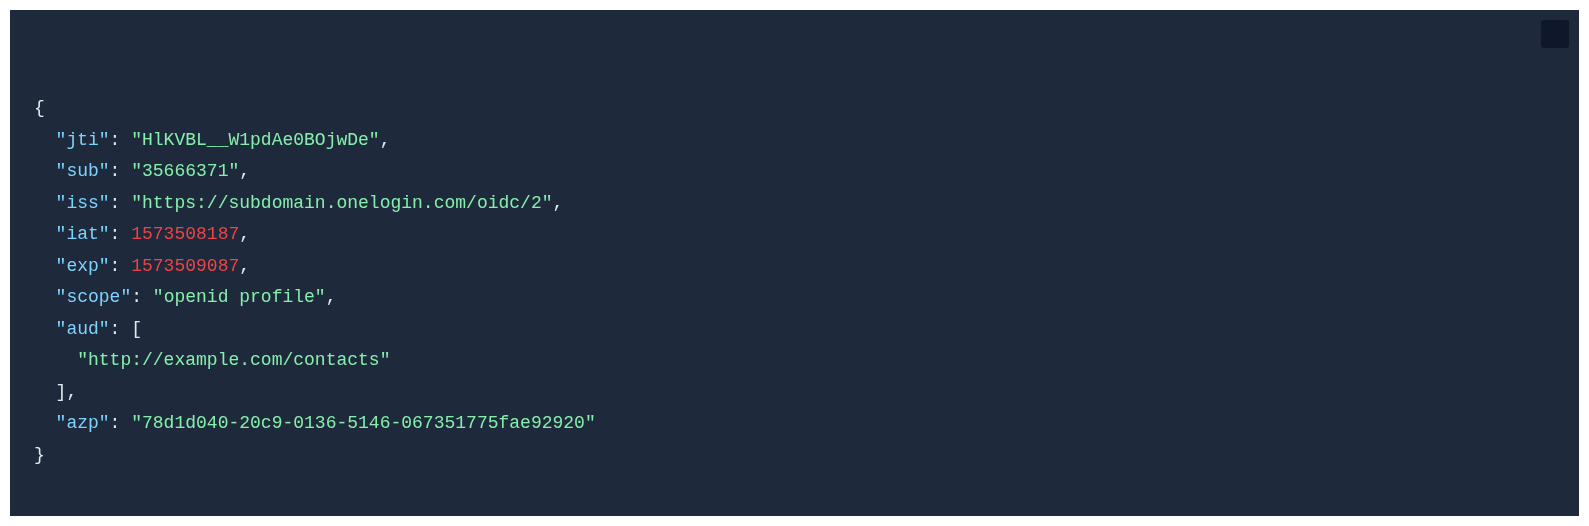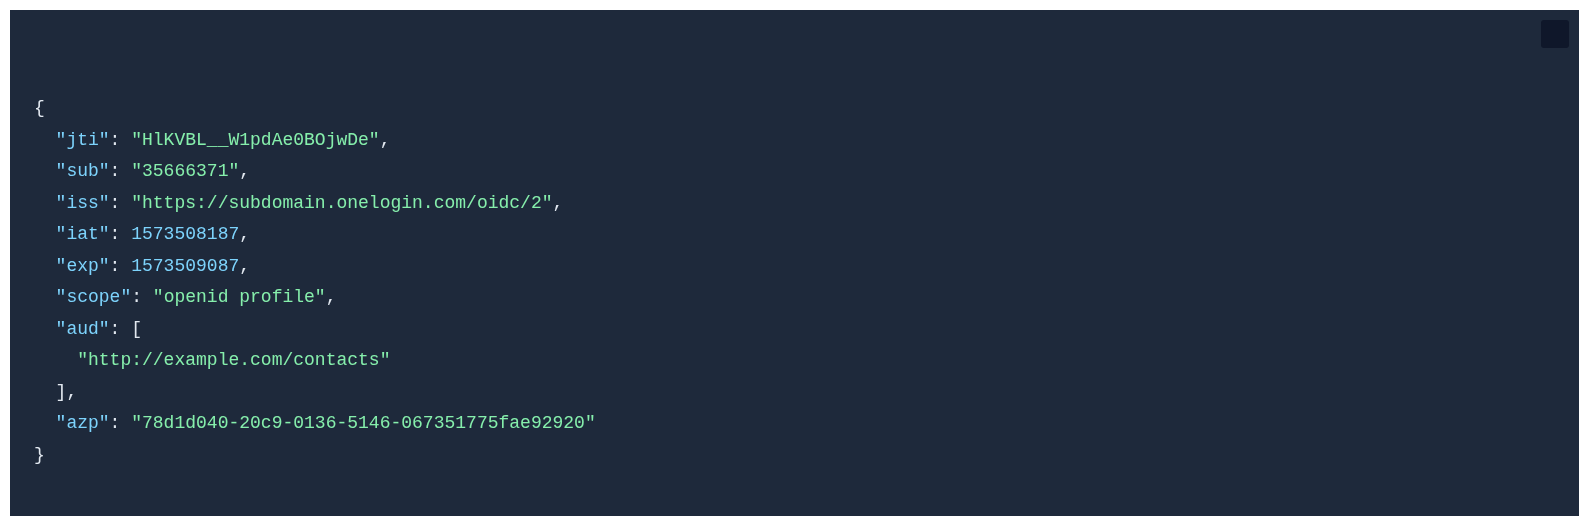--- a/index.html
+++ b/index.html
@@ -31,21 +31,21 @@
     display: flex;
     align-items: center;
     justify-content: center;
     cursor: pointer;
     border-radius: 3px;
   }
   .copy-btn svg { width: 18px; height: 18px; }
   .punct { color: #e2e8f0; }
   .key { color: #7dd3fc; }
   .str { color: #86efac; }
-  .num { color: #7dd3fc; }
+  .num { color: #ef4444; }
   .line { display: block; }
   .ind1 { padding-left: 2ch; }
   .ind2 { padding-left: 4ch; }
 </style>
 </head>
 <body>
 
 <div class="code-block">
   <div class="copy-btn">
     <span>

